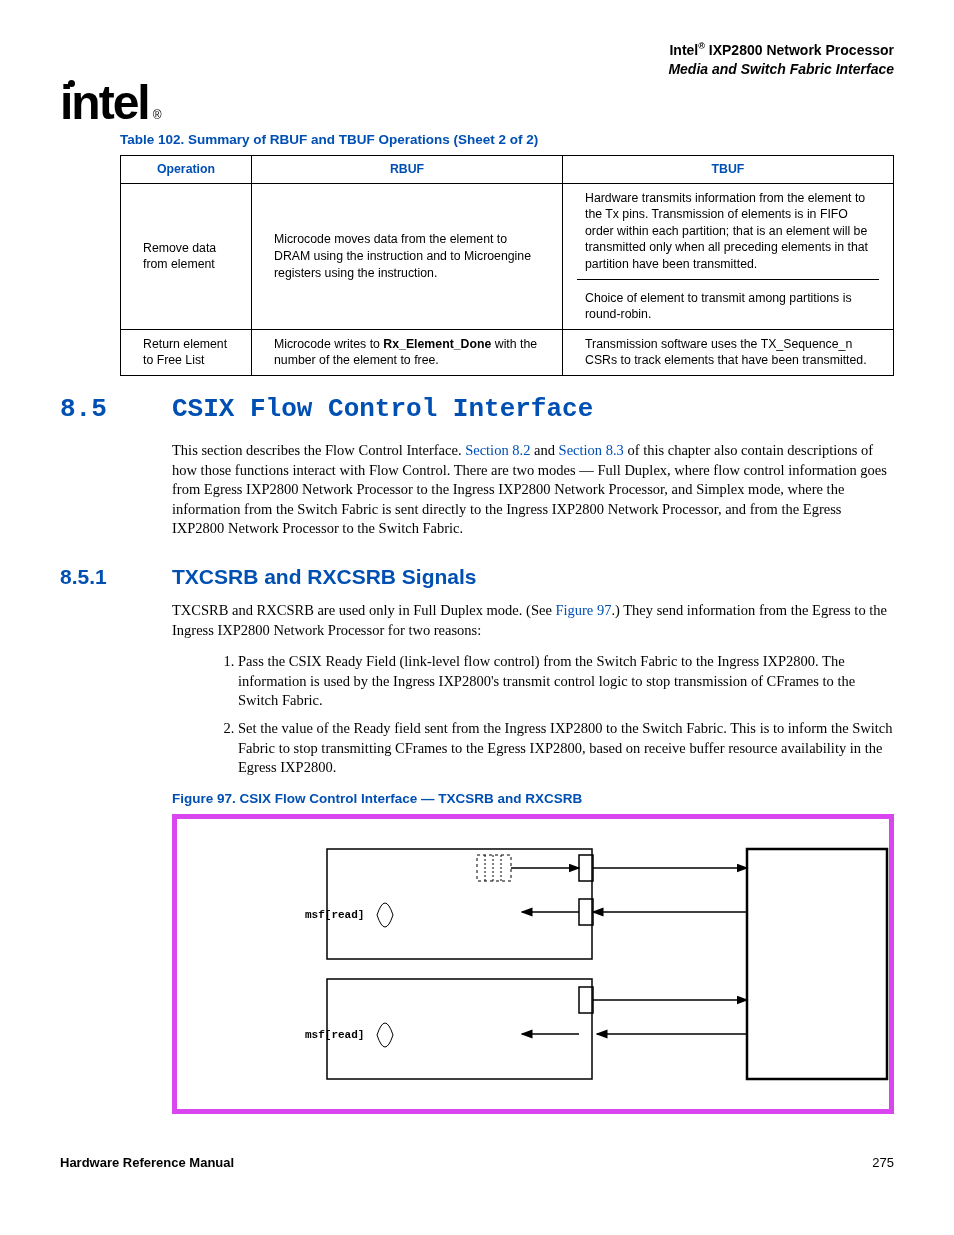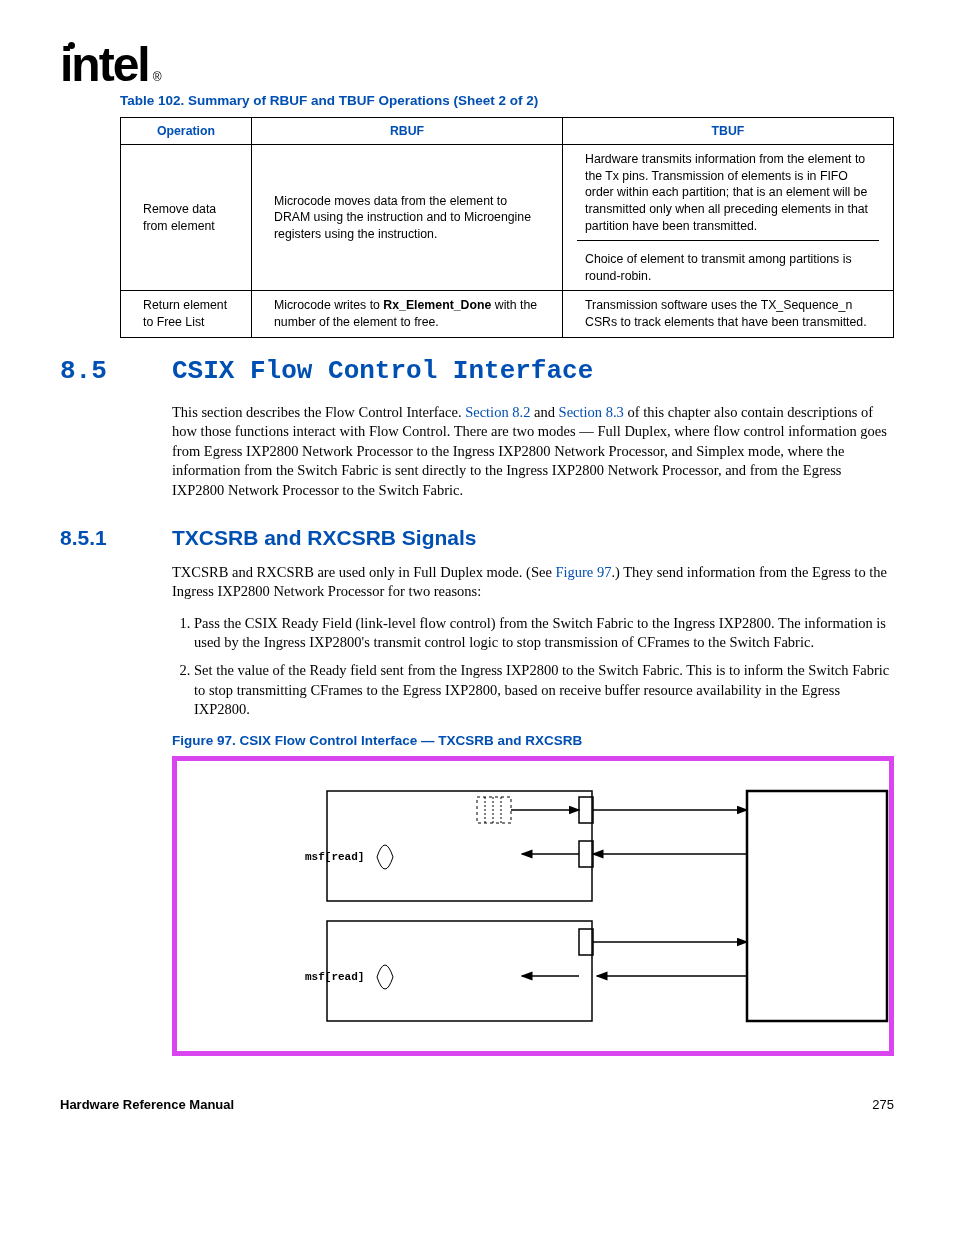--- a/index.html
+++ b/index.html
@@ -94,21 +94,21 @@
     font-family: Arial, Helvetica, sans-serif;
     color: #004fb3;
     font-size: 21px;
     font-weight: bold;
     margin: 24px 0 10px 0;
   }
   h2.sub .num { display:inline-block; width: 112px; }
   .body-indent { margin-left: 112px; }
   .body-indent p { margin: 0 0 12px 0; }
   .body-indent ol { margin: 0 0 12px 0; padding-left: 22px; }
-  .body-indent ol li { margin-bottom: 8px; }
+  .body-indent ol li { margin-bottom: 8px; margin-left: 44px; }
   .link { color: #004fb3; }
   .fig-caption {
     font-family: Arial, Helvetica, sans-serif;
     font-weight: bold;
     color: #004fb3;
     font-size: 13.5px;
     margin: 4px 0 6px 112px;
   }
   .figure-box {
     margin-left: 112px;
@@ -127,20 +127,24 @@
     font-size: 13px;
     margin-top: 40px;
   }
   .footer .left { font-weight: bold; }
   .bold { font-weight: bold; }
 </style>
 </head>
 <body>
 
 <div class="header-block">
+  <div>
+    <span>Intel</span><span class="sup">®</span><span> IXP2800 Network Processor</span>
+  </div>
+  <div class="line2">Media and Switch Fabric Interface</div>
 </div>
 
 <div class="logo-row">
   <div class="intel-logo">
     <span class="dot"></span><span>intel</span><span class="reg">®</span>
   </div>
 </div>
 
 <div class="caption">Table 102. Summary of RBUF and TBUF Operations (Sheet 2 of 2)</div>
 

